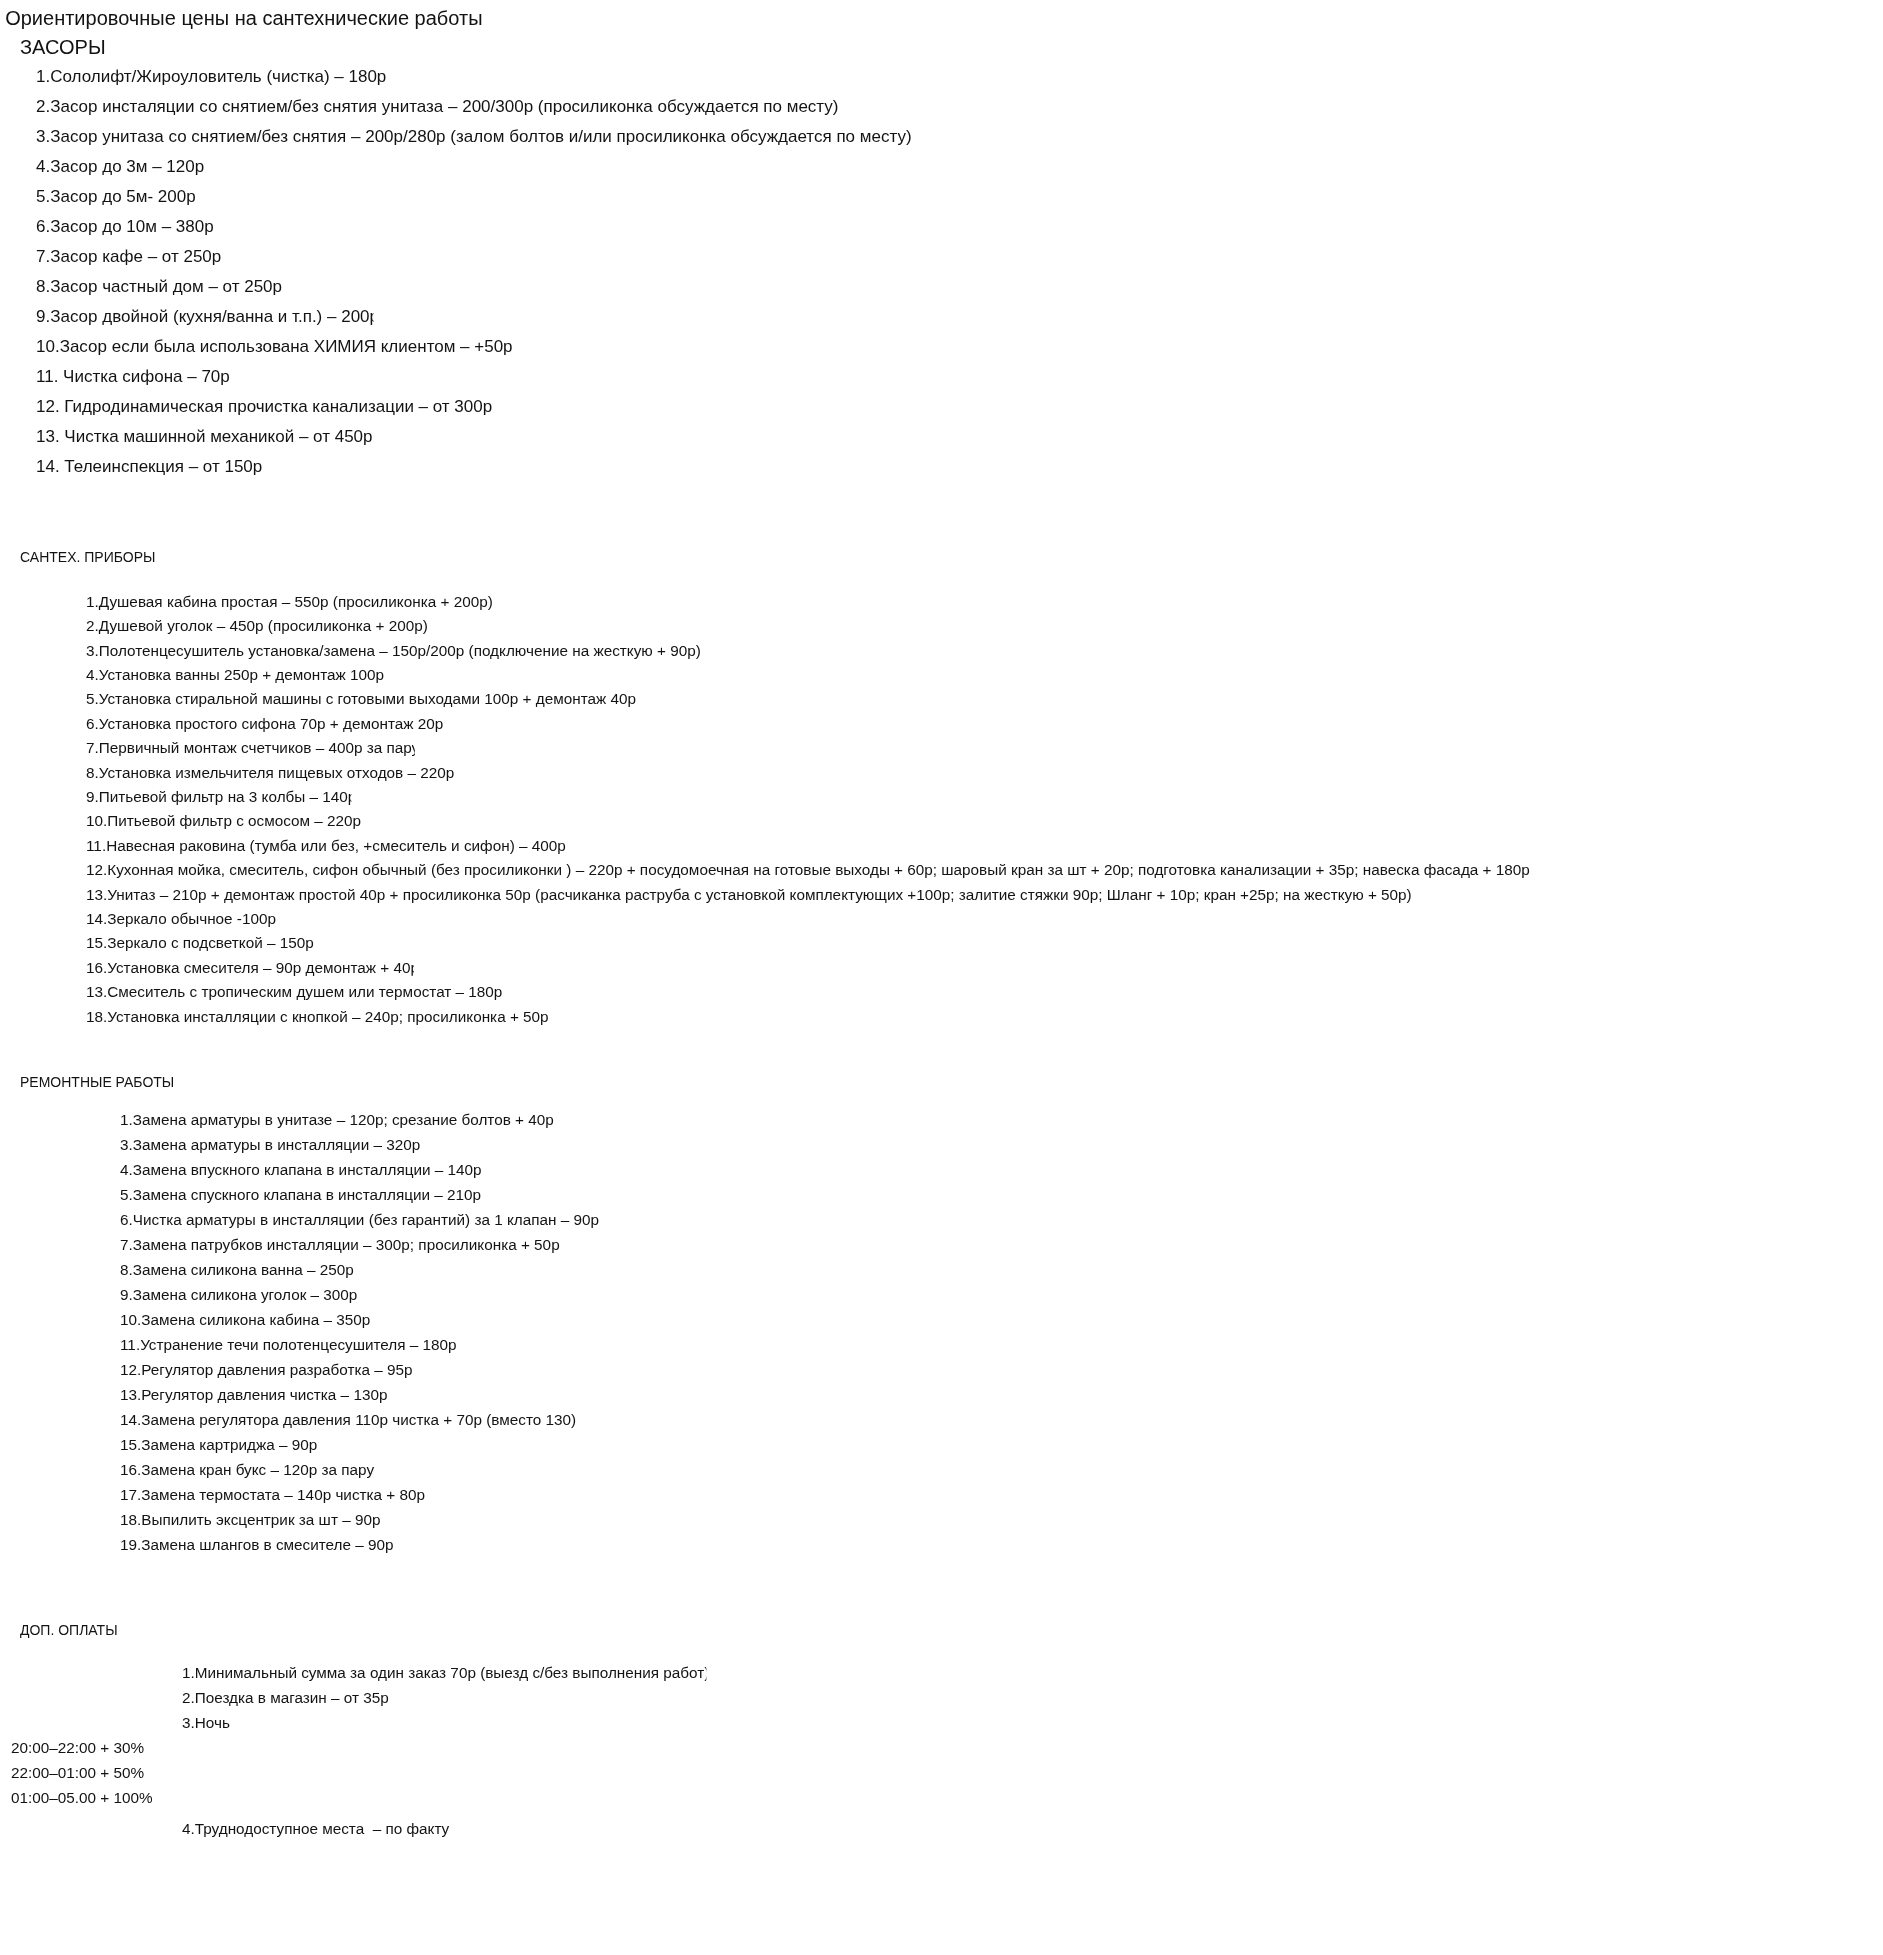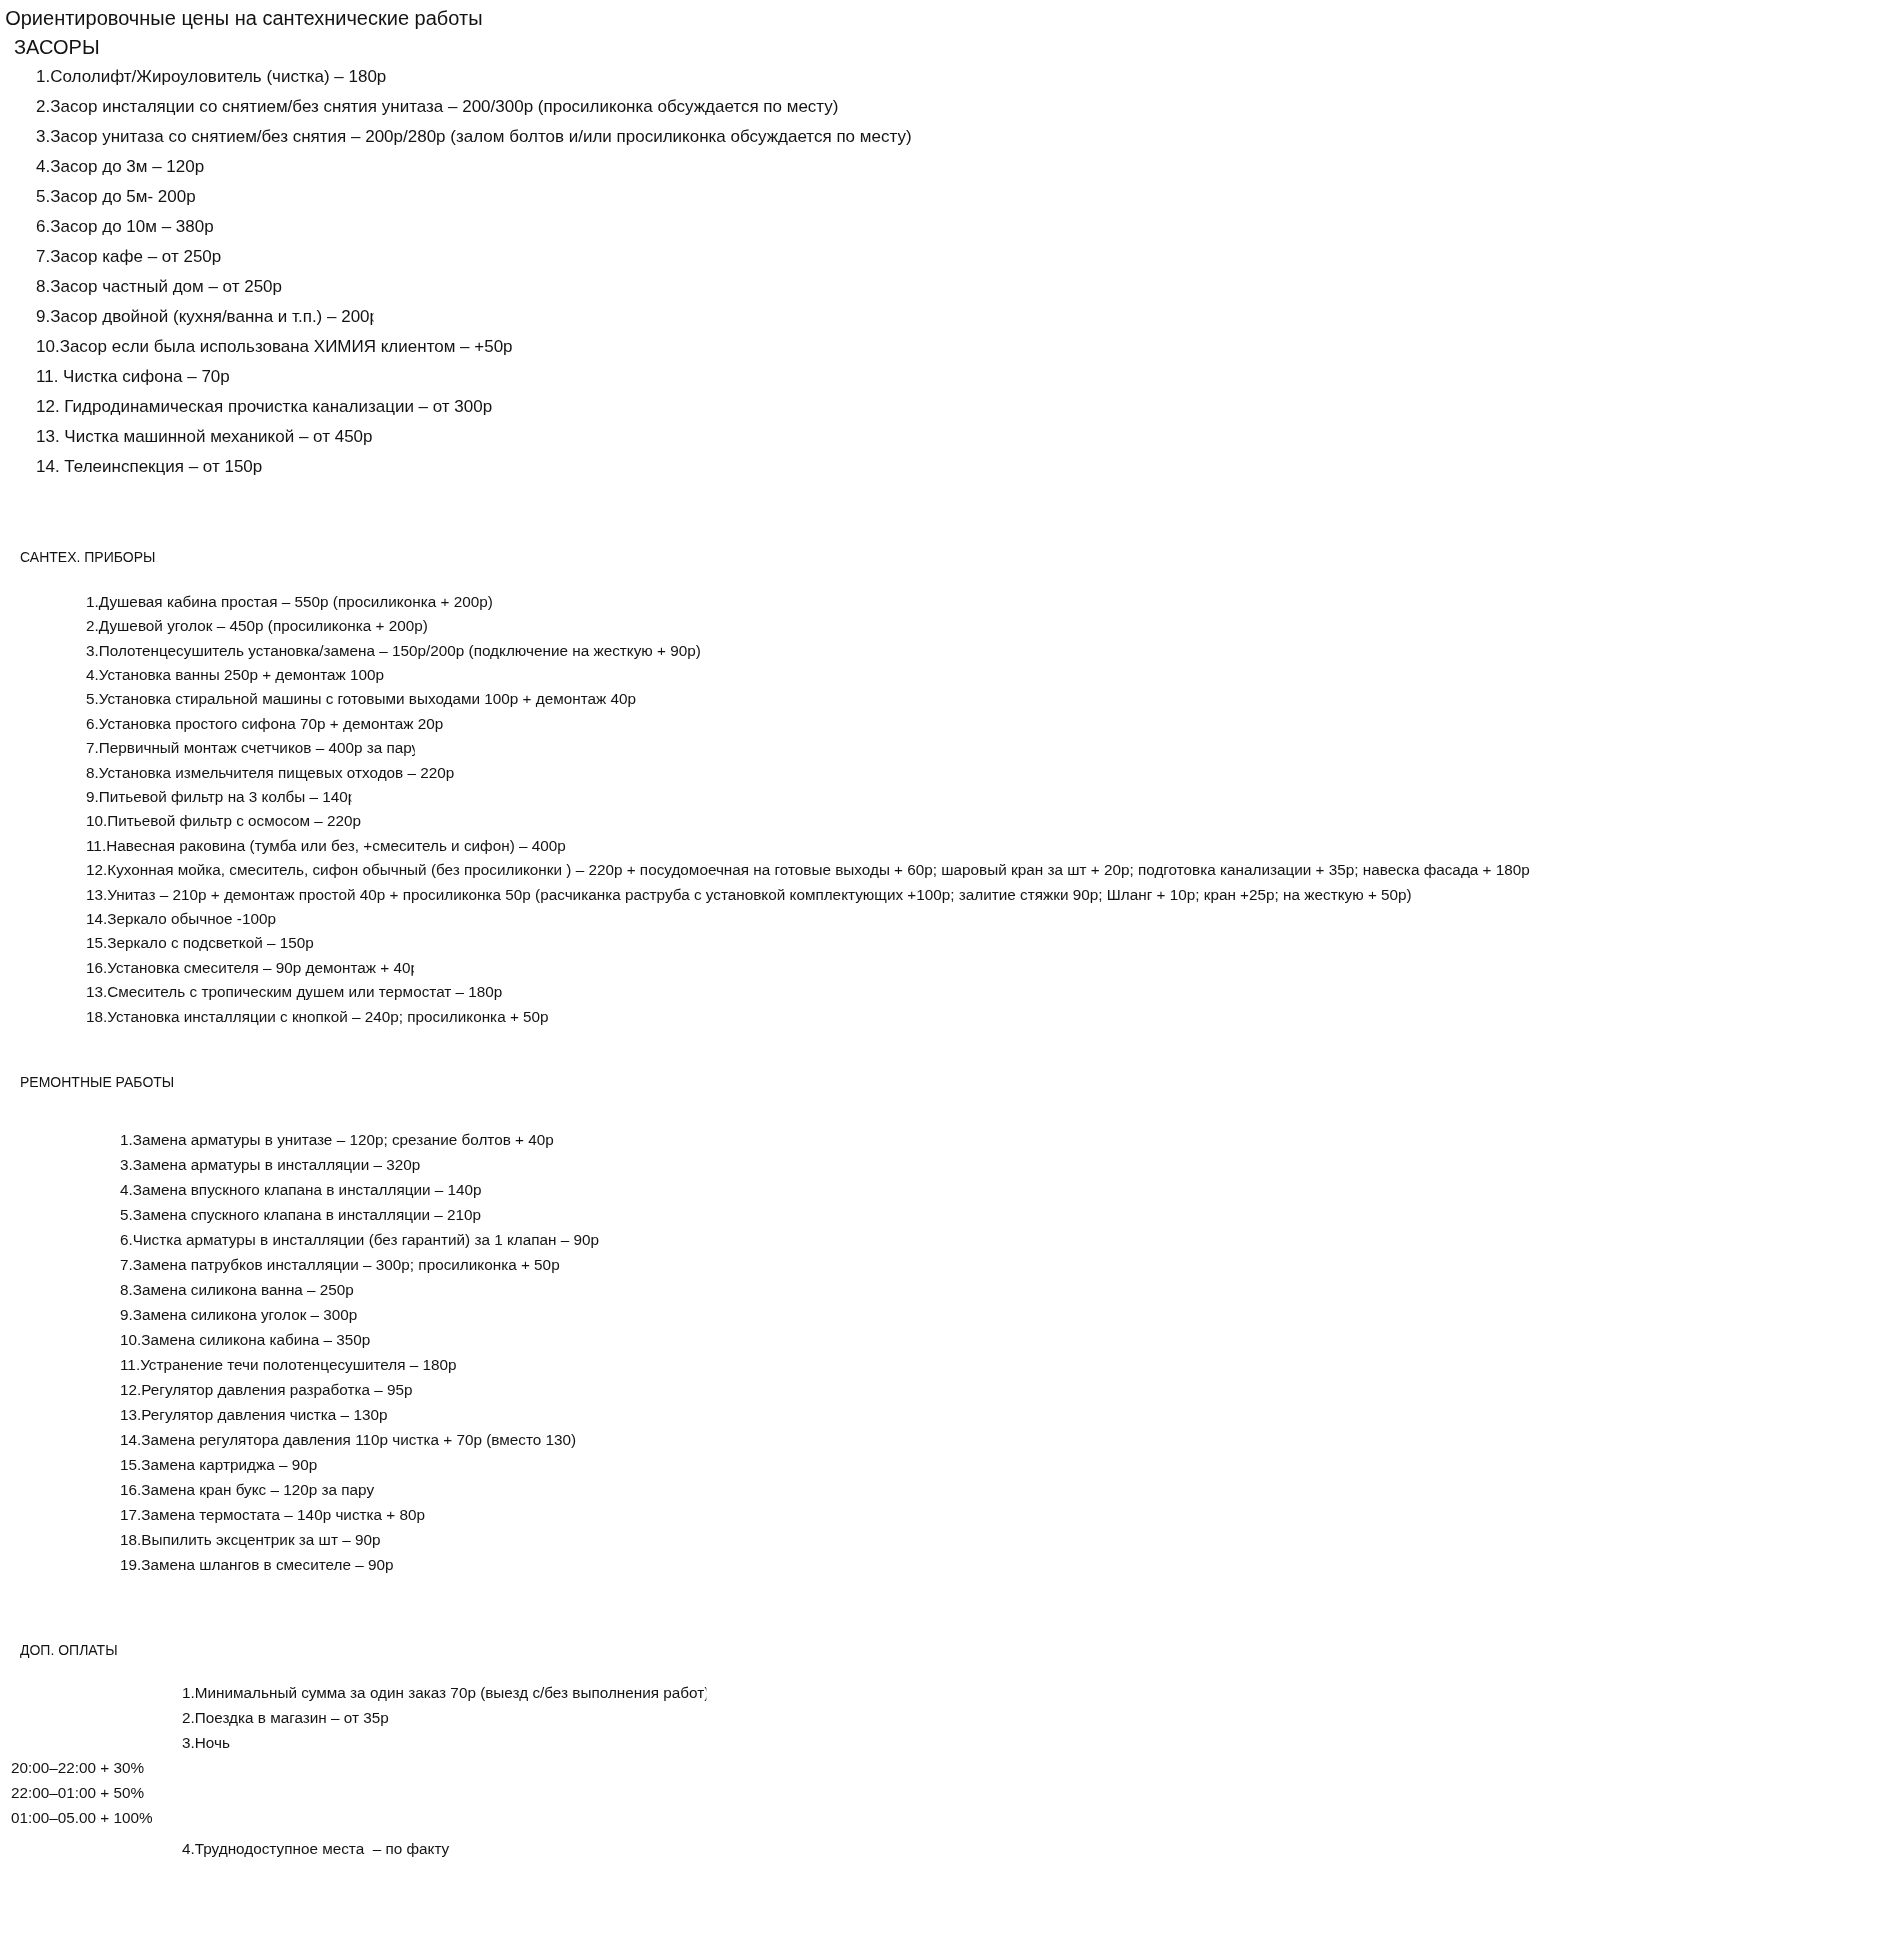--- a/index.html
+++ b/index.html
@@ -15,21 +15,21 @@
   .line, .item { white-space: pre; }
   .title {
     font-size: 20px;
     line-height: 27px;
     padding-top: 5.2px;
     padding-left: 5.2px;
   }
   .h1 {
     font-size: 20px;
     line-height: 30px;
-    padding-left: 14px;
+    padding-left: 20px;
   }
   .h2 {
     font-size: 14px;
     line-height: 26px;
     padding-left: 20px;
   }
   .list { }
   .list-a {
     margin-left: 36px;
     font-size: 17px;
@@ -38,21 +38,21 @@
   .sec2 { margin-top: 62px; }
   .list-b {
     margin-left: 86px;
     margin-top: 19.5px;
     font-size: 15.3px;
     line-height: 24.4px;
   }
   .sec3 { margin-top: 40px; }
   .list-c {
     margin-left: 120px;
-    margin-top: 32px;
+    margin-top: 12px;
     font-size: 15.3px;
     line-height: 25px;
   }
   .sec4 { margin-top: 60px; }
   .list-d {
     margin-left: 182px;
     margin-top: 17px;
     font-size: 15.3px;
     line-height: 25px;
   }

